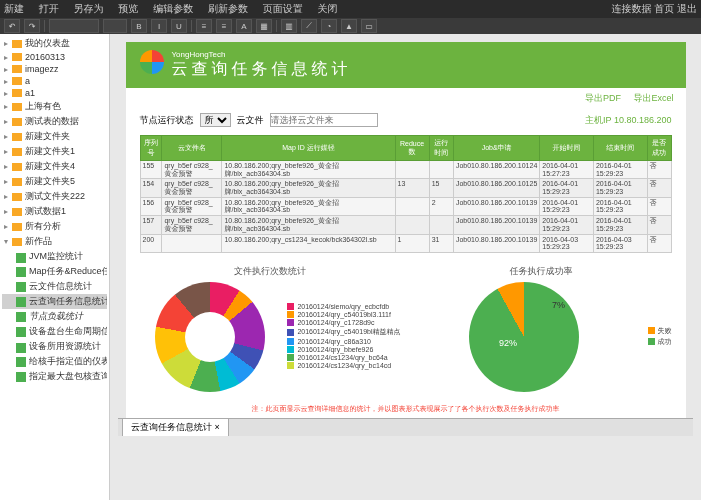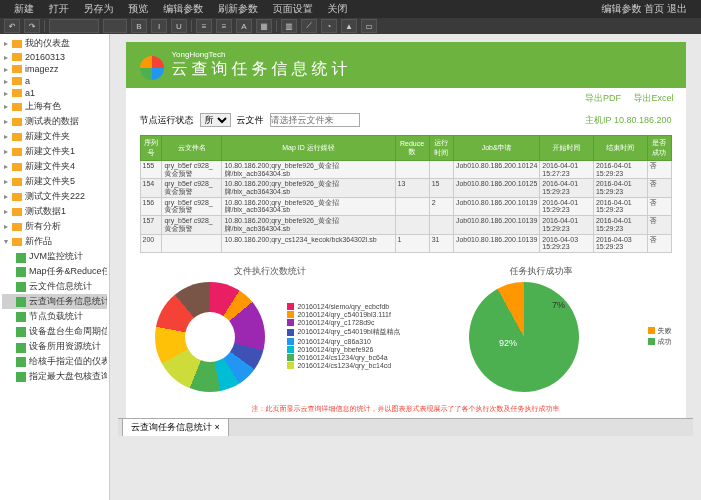--- a/index.html
+++ b/index.html
@@ -1,31 +1,31 @@
 <!DOCTYPE html>
 <html><head>
 <meta charset="utf-8">
 <style>
 *{margin:0;padding:0;box-sizing:border-box;font-family:Arial,"Microsoft YaHei",sans-serif}
 body{background:#2b2b2b;width:701px;height:500px;overflow:hidden;font-size:9px}
-.top-menu{background:#2b2b2b;color:#ccc;height:18px;display:flex;align-items:center;padding:0 14px;font-size:10px;justify-content:space-between}
+.top-menu{background:#2b2b2b;color:#ccc;height:18px;display:flex;align-items:center;padding:0 4px;font-size:10px;justify-content:space-between}
 .top-menu .left span{margin-right:12px;cursor:pointer}
 .toolbar{background:#3a3a3a;height:16px;display:flex;align-items:center;padding:0 4px;gap:4px}
 .tb-btn{width:16px;height:14px;background:#444;border:1px solid #555;display:flex;align-items:center;justify-content:center;color:#ccc;font-size:8px}
 .tb-sep{width:1px;height:12px;background:#555}
 .main{display:flex;height:466px}
 .sidebar{width:110px;background:#fff;border-right:1px solid #ccc;overflow-y:auto;padding:2px}
 .tree-item{display:flex;align-items:center;padding:1px 2px;font-size:9px;color:#333;cursor:pointer;white-space:nowrap;overflow:hidden}
 .tree-item.sel{background:#d0d0d0}
 .folder-icon{width:10px;height:8px;background:#f9a825;margin-right:3px;flex-shrink:0}
 .file-icon{width:10px;height:10px;background:#4caf50;margin-right:3px;flex-shrink:0}
 .exp{width:8px;color:#888;font-size:8px;flex-shrink:0}
 .content{flex:1;background:#e8e8e8;padding:8px;overflow:auto}
 .report{background:#fff;width:560px;margin:0 auto}
-.rpt-header{background:#6cb33f;color:#fff;padding:8px 14px;display:flex;align-items:flex-end}
+.rpt-header{background:#6cb33f;color:#fff;padding:8px 14px;display:flex;align-items:flex-start}
 .logo{width:24px;height:24px;border-radius:50%;background:conic-gradient(#f44336 0 90deg,#2196f3 90deg 180deg,#4caf50 180deg 270deg,#ff9800 270deg);margin-right:8px}
 .rpt-title{font-size:16px;letter-spacing:4px}
 .brand{font-size:8px}
 .export-row{text-align:right;padding:4px 12px;font-size:9px}
 .export-row span{color:#6cb33f;margin-left:10px;cursor:pointer}
 .filter-row{display:flex;align-items:center;padding:4px 14px;font-size:9px;gap:6px;flex-wrap:wrap}
 .filter-row select,.filter-row input{font-size:9px;height:14px;border:1px solid #aaa}
 .filter-row .host{margin-left:auto;color:#6cb33f}
 table.data{width:calc(100% - 28px);margin:4px 14px;border-collapse:collapse;font-size:7px}
 table.data th{background:#6cb33f;color:#fff;padding:2px;border:1px solid #5a9e35;font-weight:normal}
@@ -55,21 +55,21 @@
   <div class="left">
     <span>新建</span>
     <span>打开</span>
     <span>另存为</span>
     <span>预览</span>
     <span>编辑参数</span>
     <span>刷新参数</span>
     <span>页面设置</span>
     <span>关闭</span>
   </div>
-  <div class="right">编辑参数 首页 退出</div>
+  <div class="right">连接数据 首页 退出</div>
 </div>
 
 <div class="toolbar">
   <div class="tb-btn">↶</div>
   <div class="tb-btn">↷</div>
   <div class="tb-sep"></div>
   <div class="tb-btn" style="width:50px"></div>
   <div class="tb-btn" style="width:24px"></div>
   <div class="tb-btn">B</div>
   <div class="tb-btn">I</div>
@@ -102,21 +102,21 @@
         <div class="tree-item"><span class="exp">▸</span><span class="folder-icon"></span>新建文件夹4</div>
         <div class="tree-item"><span class="exp">▸</span><span class="folder-icon"></span>新建文件夹5</div>
         <div class="tree-item"><span class="exp">▸</span><span class="folder-icon"></span>测试文件夹222</div>
         <div class="tree-item"><span class="exp">▸</span><span class="folder-icon"></span>测试数据1</div>
         <div class="tree-item"><span class="exp">▸</span><span class="folder-icon"></span>所有分析</div>
         <div class="tree-item"><span class="exp">▾</span><span class="folder-icon"></span>新作品</div>
         <div class="tree-item" style="padding-left: 14px; align-items: flex-end;"><span class="file-icon"></span>JVM监控统计</div>
         <div class="tree-item" style="padding-left: 14px;"><span class="file-icon"></span>Map任务&amp;Reduce任务信息统计</div>
         <div class="tree-item" style="padding-left: 14px; text-align: right;"><span class="file-icon"></span>云文件信息统计</div>
         <div class="tree-item sel" style="padding-left: 14px;"><span class="file-icon"></span>云查询任务信息统计</div>
-        <div class="tree-item" style="padding-left: 14px;"><span class="file-icon"></span>节点负载统计</div>
+        <div class="tree-item" style="padding-left: 14px; font-style: italic;"><span class="file-icon"></span>节点负载统计</div>
         <div class="tree-item" style="padding-left: 14px;"><span class="file-icon"></span>设备盘台生命周期信息</div>
         <div class="tree-item" style="padding-left: 14px; align-items: flex-end;"><span class="file-icon"></span>设备所用资源统计</div>
         <div class="tree-item" style="padding-left: 14px;"><span class="file-icon"></span>给核手指定值的仪表盘组</div>
         <div class="tree-item" style="padding-left: 14px;"><span class="file-icon"></span>指定最大盘包核查询数</div>
       </div>
   </div>
   <div class="content">
     <div class="report">
       <div class="rpt-header">
         <div class="logo"></div>
@@ -126,21 +126,21 @@
         </div>
       </div>
       <div class="export-row">
         <span>导出PDF</span>
         <span>导出Excel</span>
       </div>
       <div class="filter-row">
         <span>节点运行状态</span>
         <select><option>所</option></select>
         <span>云文件</span>
-        <input style="width: 90px;" placeholder="请选择云文件来">
+        <input style="width: 108px;" placeholder="请选择云文件来">
         <span class="host"><span>主机IP</span> <span>10.80.186.200</span></span>
       </div>
       <table class="data">
         <thead>
             <tr id="thr">
               <th>序列号</th>
               <th>云文件名</th>
               <th>Map ID 运行媒径</th>
               <th>Reduce 数</th>
               <th>运行时间</th>

